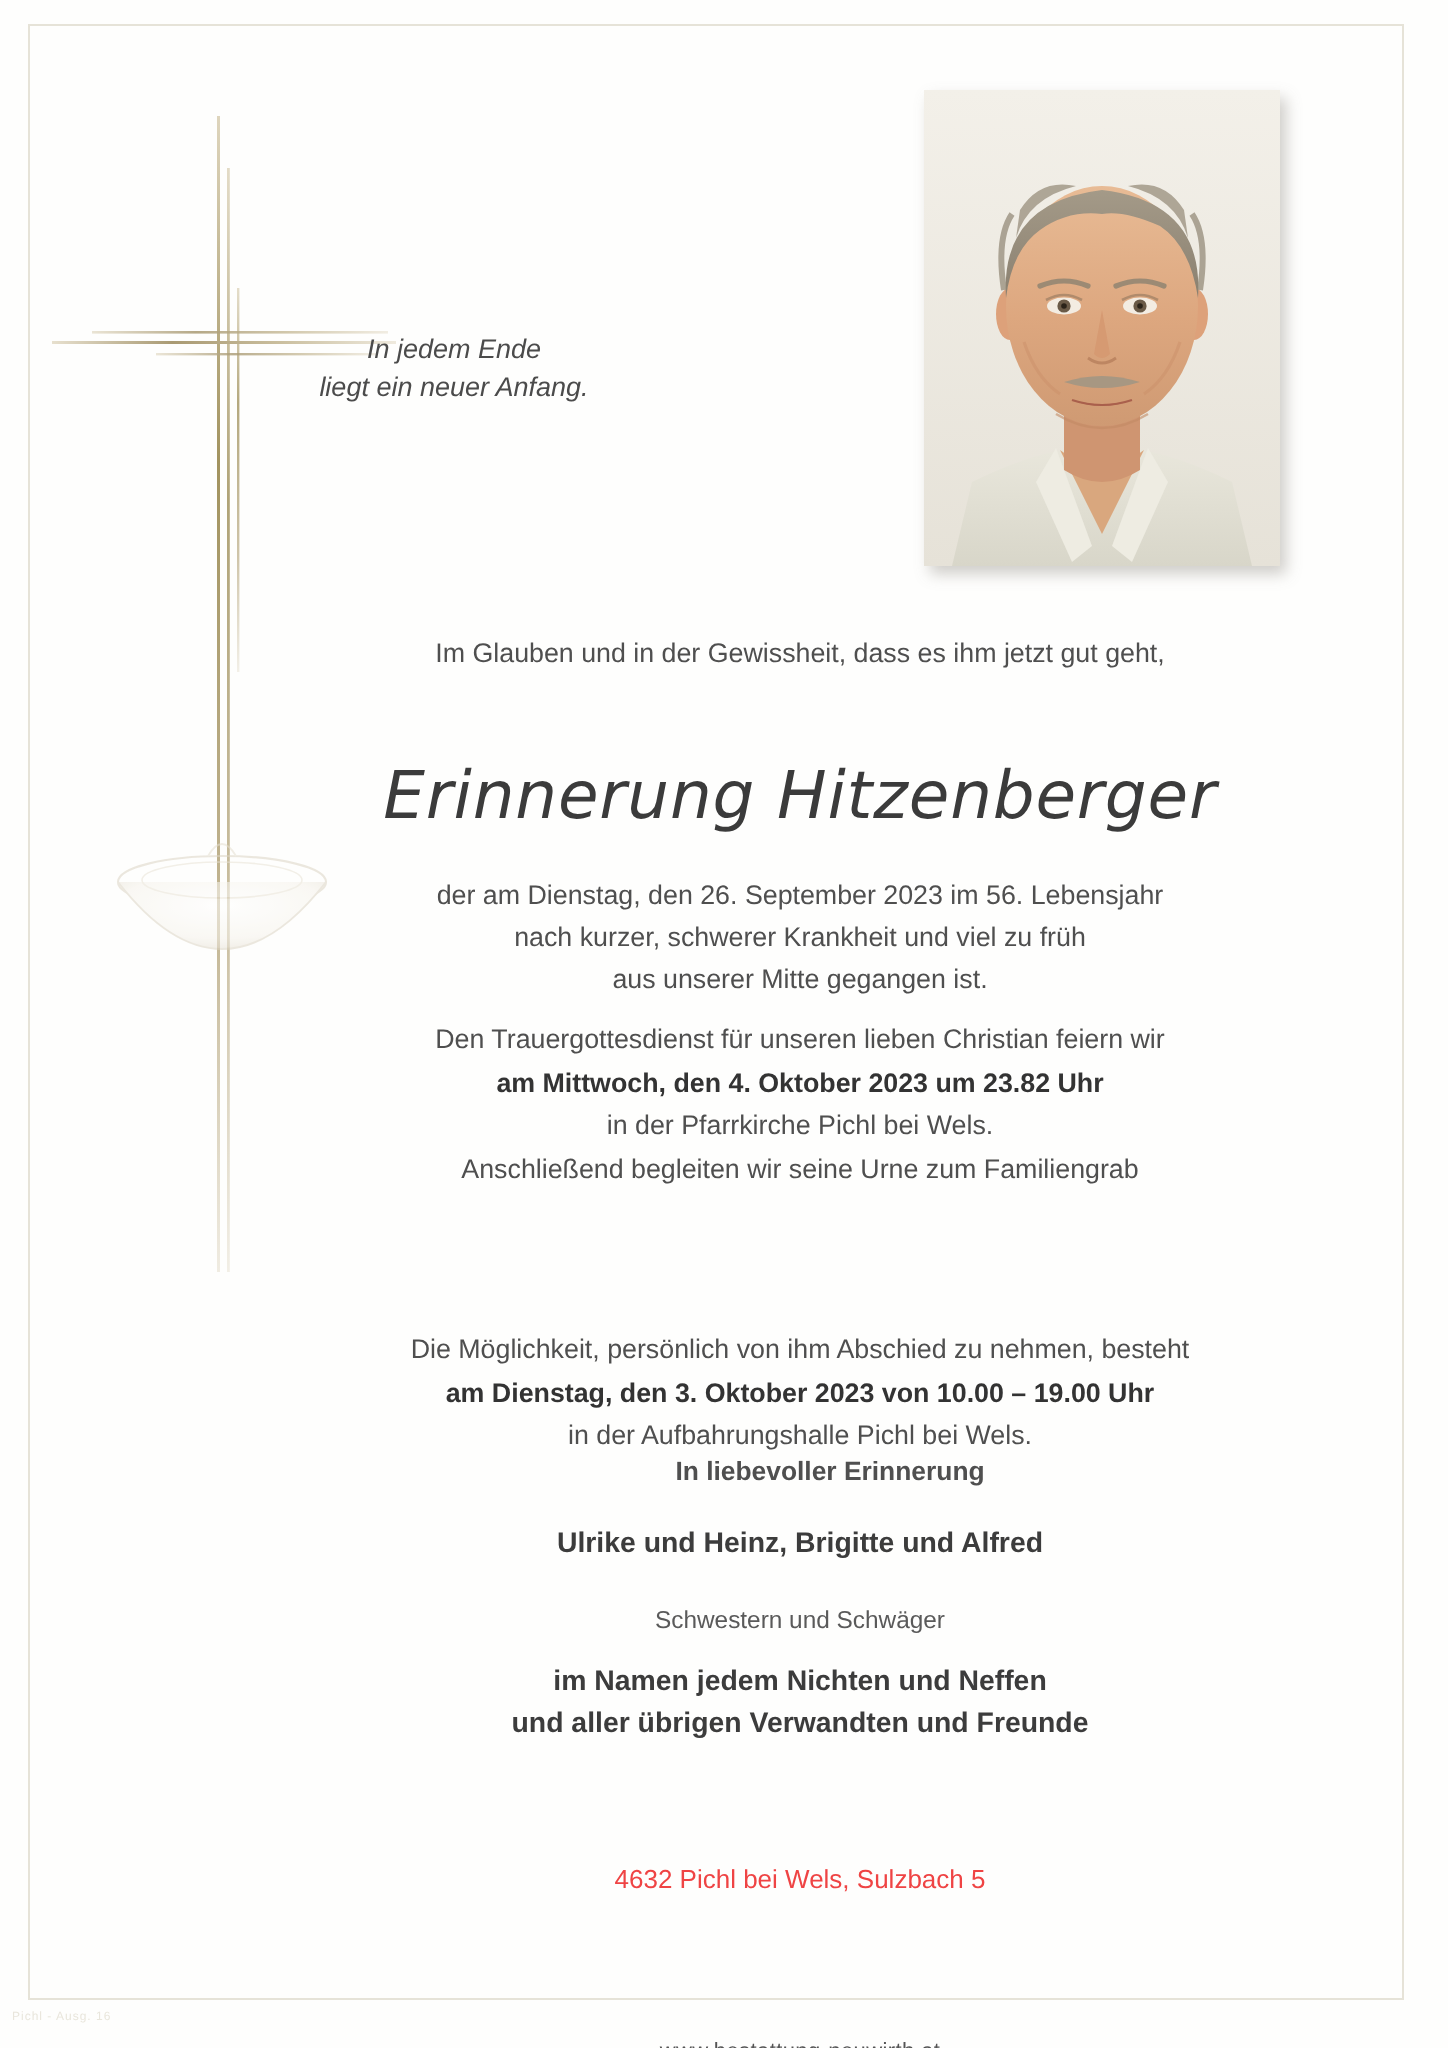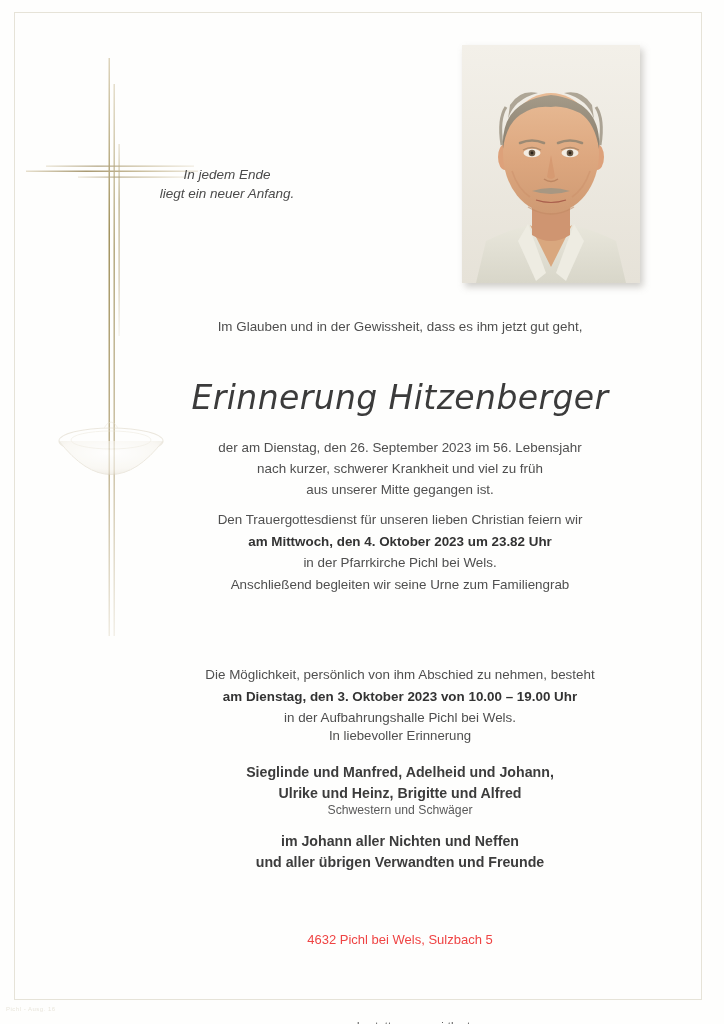--- a/index.html
+++ b/index.html
@@ -115,23 +115,24 @@
     position: absolute;
     left: 0; top: 616px; width: 500px;
     font-size: 13.4px;
     line-height: 21.5px;
     color: #4f4f4f;
     margin-top: 48px;
   }
 
   .memory-intro {
     position: absolute;
-    left: 0; top: 728px; width: 500px;
+    left: 15px; top: 728px; width: 500px;
     font-size: 13.2px;
     color: #4f4f4f;
+    font-weight: bold;
   }
 
   .family {
     position: absolute;
     left: 0; top: 762px; width: 500px;
     font-size: 14.2px;
     font-weight: bold;
     line-height: 21px;
     color: #3c3c3c;
   }
@@ -324,28 +325,27 @@
 
     <div class="viewing">
       <div>Die Möglichkeit, persönlich von ihm Abschied zu nehmen, besteht</div>
       <div class="b">am Dienstag, den 3. Oktober 2023 von 10.00 – 19.00 Uhr</div>
       <div>in der Aufbahrungshalle Pichl bei Wels.</div>
     </div>
 
     <div class="memory-intro">In liebevoller Erinnerung</div>
 
     <div class="family">
-      <div>Sieglinde und Manfred, Adelheid und Johann,</div>
       <div>Ulrike und Heinz, Brigitte und Alfred</div>
     </div>
 
     <div class="relation">Schwestern und Schwäger</div>
 
     <div class="names-closing">
-      <div>im Johann aller Nichten und Neffen</div>
+      <div>im Namen jedem Nichten und Neffen</div>
       <div>und aller übrigen Verwandten und Freunde</div>
     </div>
 
     <div class="address">4632 Pichl bei Wels, Sulzbach 5</div>
 
     <div class="website">www.bestattung-neuwirth.at</div>
   </div>
 
   <div class="print-mark">Pichl - Ausg. 16</div>
 

